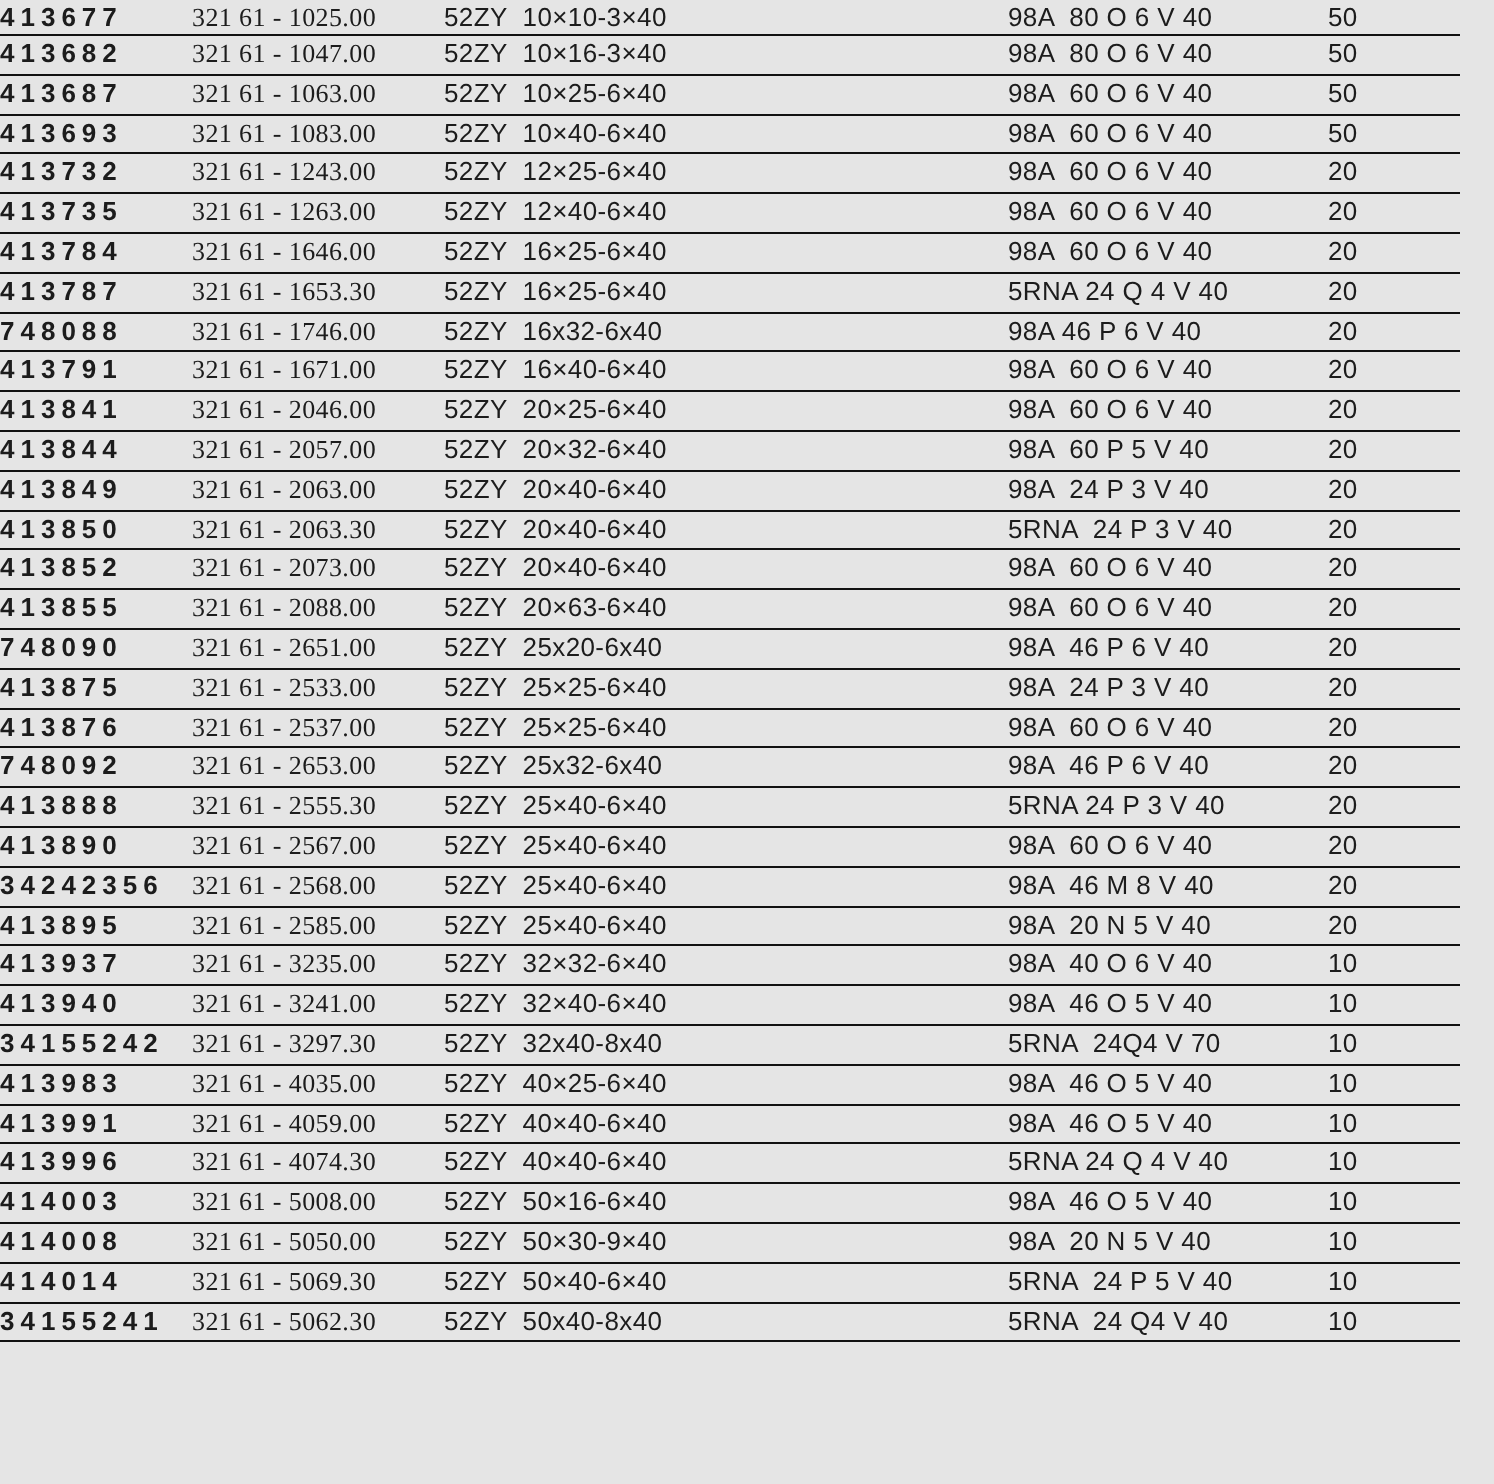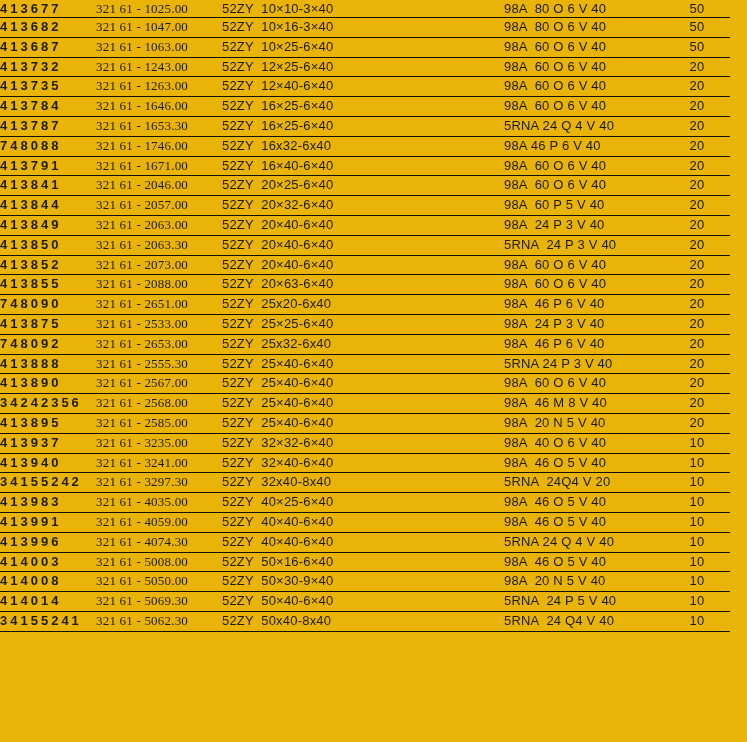--- a/index.html
+++ b/index.html
@@ -10,21 +10,21 @@
   body {
     width: 747px;
     height: 742px;
     font-family: "Liberation Sans", sans-serif;
     color: #1c1c1c;
     overflow: hidden;
   }
   .page {
     width: 747px;
     height: 742px;
-    background: #eab308;
+    background: #e5e5e5;
   }
   table.product-table {
     border-collapse: collapse;
     table-layout: fixed;
     width: 730px;
   }
   table.product-table td {
     height: 18.8px;
     padding: 0;
     border-bottom: 1.5px solid #111111;
@@ -41,21 +41,21 @@
   td.c1 {
     font-weight: bold;
     font-size: 14px;
     letter-spacing: 3px;
     padding-left: 8px;
   }
   td.c2 { padding-left: 4px; letter-spacing: 0.2px; font-family: Liberation Serif, serif; }
   td.c3 { letter-spacing: 0.2px; }
   td.c4 { letter-spacing: 0.2px; }
   td.c5 {
-    text-align: center;
+    text-align: left;
     padding-right: 7px;
     letter-spacing: 0.2px;
   }
   col.c1 { width: 96px; }
   col.c2 { width: 126px; }
   col.c3 { width: 282px; }
   col.c4 { width: 160px; }
   col.c5 { width: 66px; }
 </style>
 </head>
@@ -86,20 +86,27 @@
           <td class="c5">50</td>
         </tr>
         <tr>
           <td class="c1">413687</td>
           <td class="c2">321 61 - 1063.00</td>
           <td class="c3">52ZY  10×25-6×40</td>
           <td class="c4">98A  60 O 6 V 40</td>
           <td class="c5">50</td>
         </tr>
         <tr>
+          <td class="c1">413693</td>
+          <td class="c2">321 61 - 1083.00</td>
+          <td class="c3">52ZY  10×40-6×40</td>
+          <td class="c4">98A  60 O 6 V 40</td>
+          <td class="c5">50</td>
+        </tr>
+        <tr>
           <td class="c1">413732</td>
           <td class="c2">321 61 - 1243.00</td>
           <td class="c3">52ZY  12×25-6×40</td>
           <td class="c4">98A  60 O 6 V 40</td>
           <td class="c5">20</td>
         </tr>
         <tr>
           <td class="c1">413735</td>
           <td class="c2">321 61 - 1263.00</td>
           <td class="c3">52ZY  12×40-6×40</td>
@@ -184,20 +191,27 @@
           <td class="c5">20</td>
         </tr>
         <tr>
           <td class="c1">413875</td>
           <td class="c2">321 61 - 2533.00</td>
           <td class="c3">52ZY  25×25-6×40</td>
           <td class="c4">98A  24 P 3 V 40</td>
           <td class="c5">20</td>
         </tr>
         <tr>
+          <td class="c1">413876</td>
+          <td class="c2">321 61 - 2537.00</td>
+          <td class="c3">52ZY  25×25-6×40</td>
+          <td class="c4">98A  60 O 6 V 40</td>
+          <td class="c5">20</td>
+        </tr>
+        <tr>
           <td class="c1">748092</td>
           <td class="c2">321 61 - 2653.00</td>
           <td class="c3">52ZY  25x32-6x40</td>
           <td class="c4">98A  46 P 6 V 40</td>
           <td class="c5">20</td>
         </tr>
         <tr>
           <td class="c1">413888</td>
           <td class="c2">321 61 - 2555.30</td>
           <td class="c3">52ZY  25×40-6×40</td>
@@ -236,21 +250,21 @@
           <td class="c1">413940</td>
           <td class="c2">321 61 - 3241.00</td>
           <td class="c3">52ZY  32×40-6×40</td>
           <td class="c4">98A  46 O 5 V 40</td>
           <td class="c5">10</td>
         </tr>
         <tr>
           <td class="c1">34155242</td>
           <td class="c2">321 61 - 3297.30</td>
           <td class="c3">52ZY  32x40-8x40</td>
-          <td class="c4">5RNA  24Q4 V 20</td>
+          <td class="c4">5RNA  24Q4 V 70</td>
           <td class="c5">10</td>
         </tr>
         <tr>
           <td class="c1">413983</td>
           <td class="c2">321 61 - 4035.00</td>
           <td class="c3">52ZY  40×25-6×40</td>
           <td class="c4">98A  46 O 5 V 40</td>
           <td class="c5">10</td>
         </tr>
         <tr>

